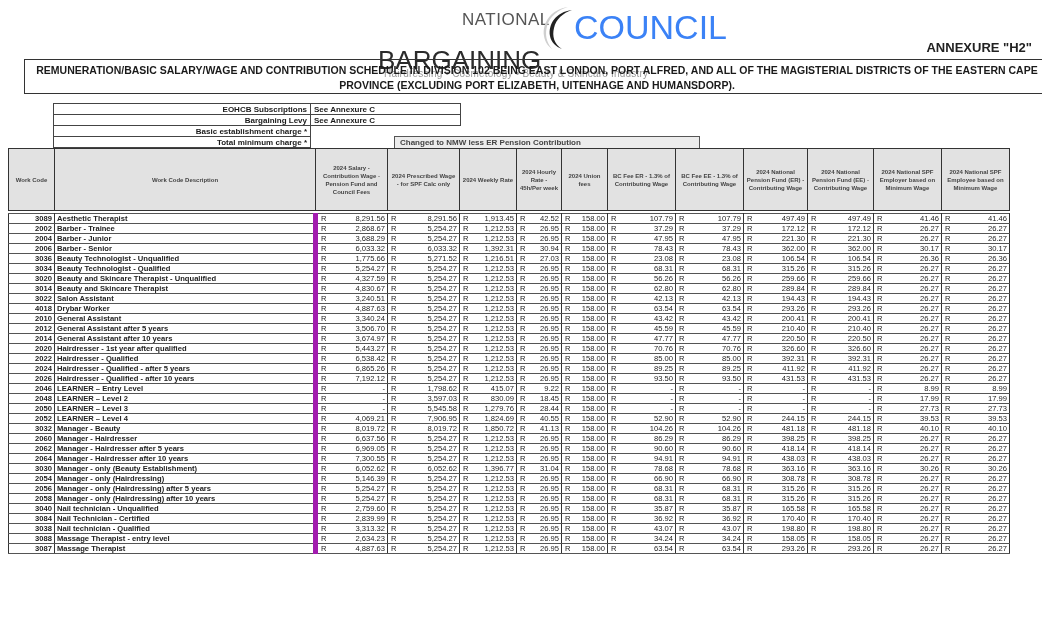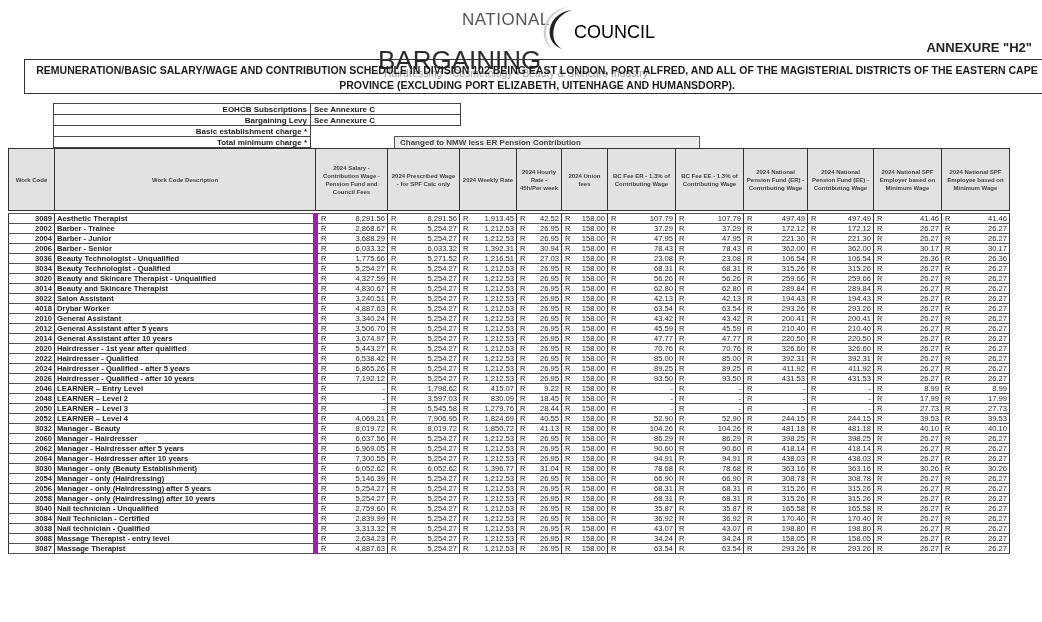--- a/index.html
+++ b/index.html
@@ -15,22 +15,22 @@
   }
   .logo .national {
     position: absolute; left: 84px; top: 4px;
     font-size: 17px; letter-spacing: 0.5px; color: #555; font-weight: normal;
   }
   .logo .bargaining {
     position: absolute; left: 0px; top: 17px;
     font-size: 26px; letter-spacing: 0px; color: #2b2b2b; margin-top: 22px;
   }
   .logo .council {
-    position: absolute; left: 196px; top: 16px;
-    font-size: 18px; color: #000000;
+    position: absolute; left: 196px; top: 2px;
+    font-size: 34px; color: #3b82f6;
   }
   .logo .swoosh {
     position: absolute; left: 160px; top: 0px; width: 40px; height: 44px;
   }
   .logo .tagline {
     position: absolute; left: 6px; top: 62px;
     font-size: 10px; color: #999; letter-spacing: 0.2px; white-space: nowrap;
   }
   .annexure {
     position: absolute; right: 10px; top: 40px;

